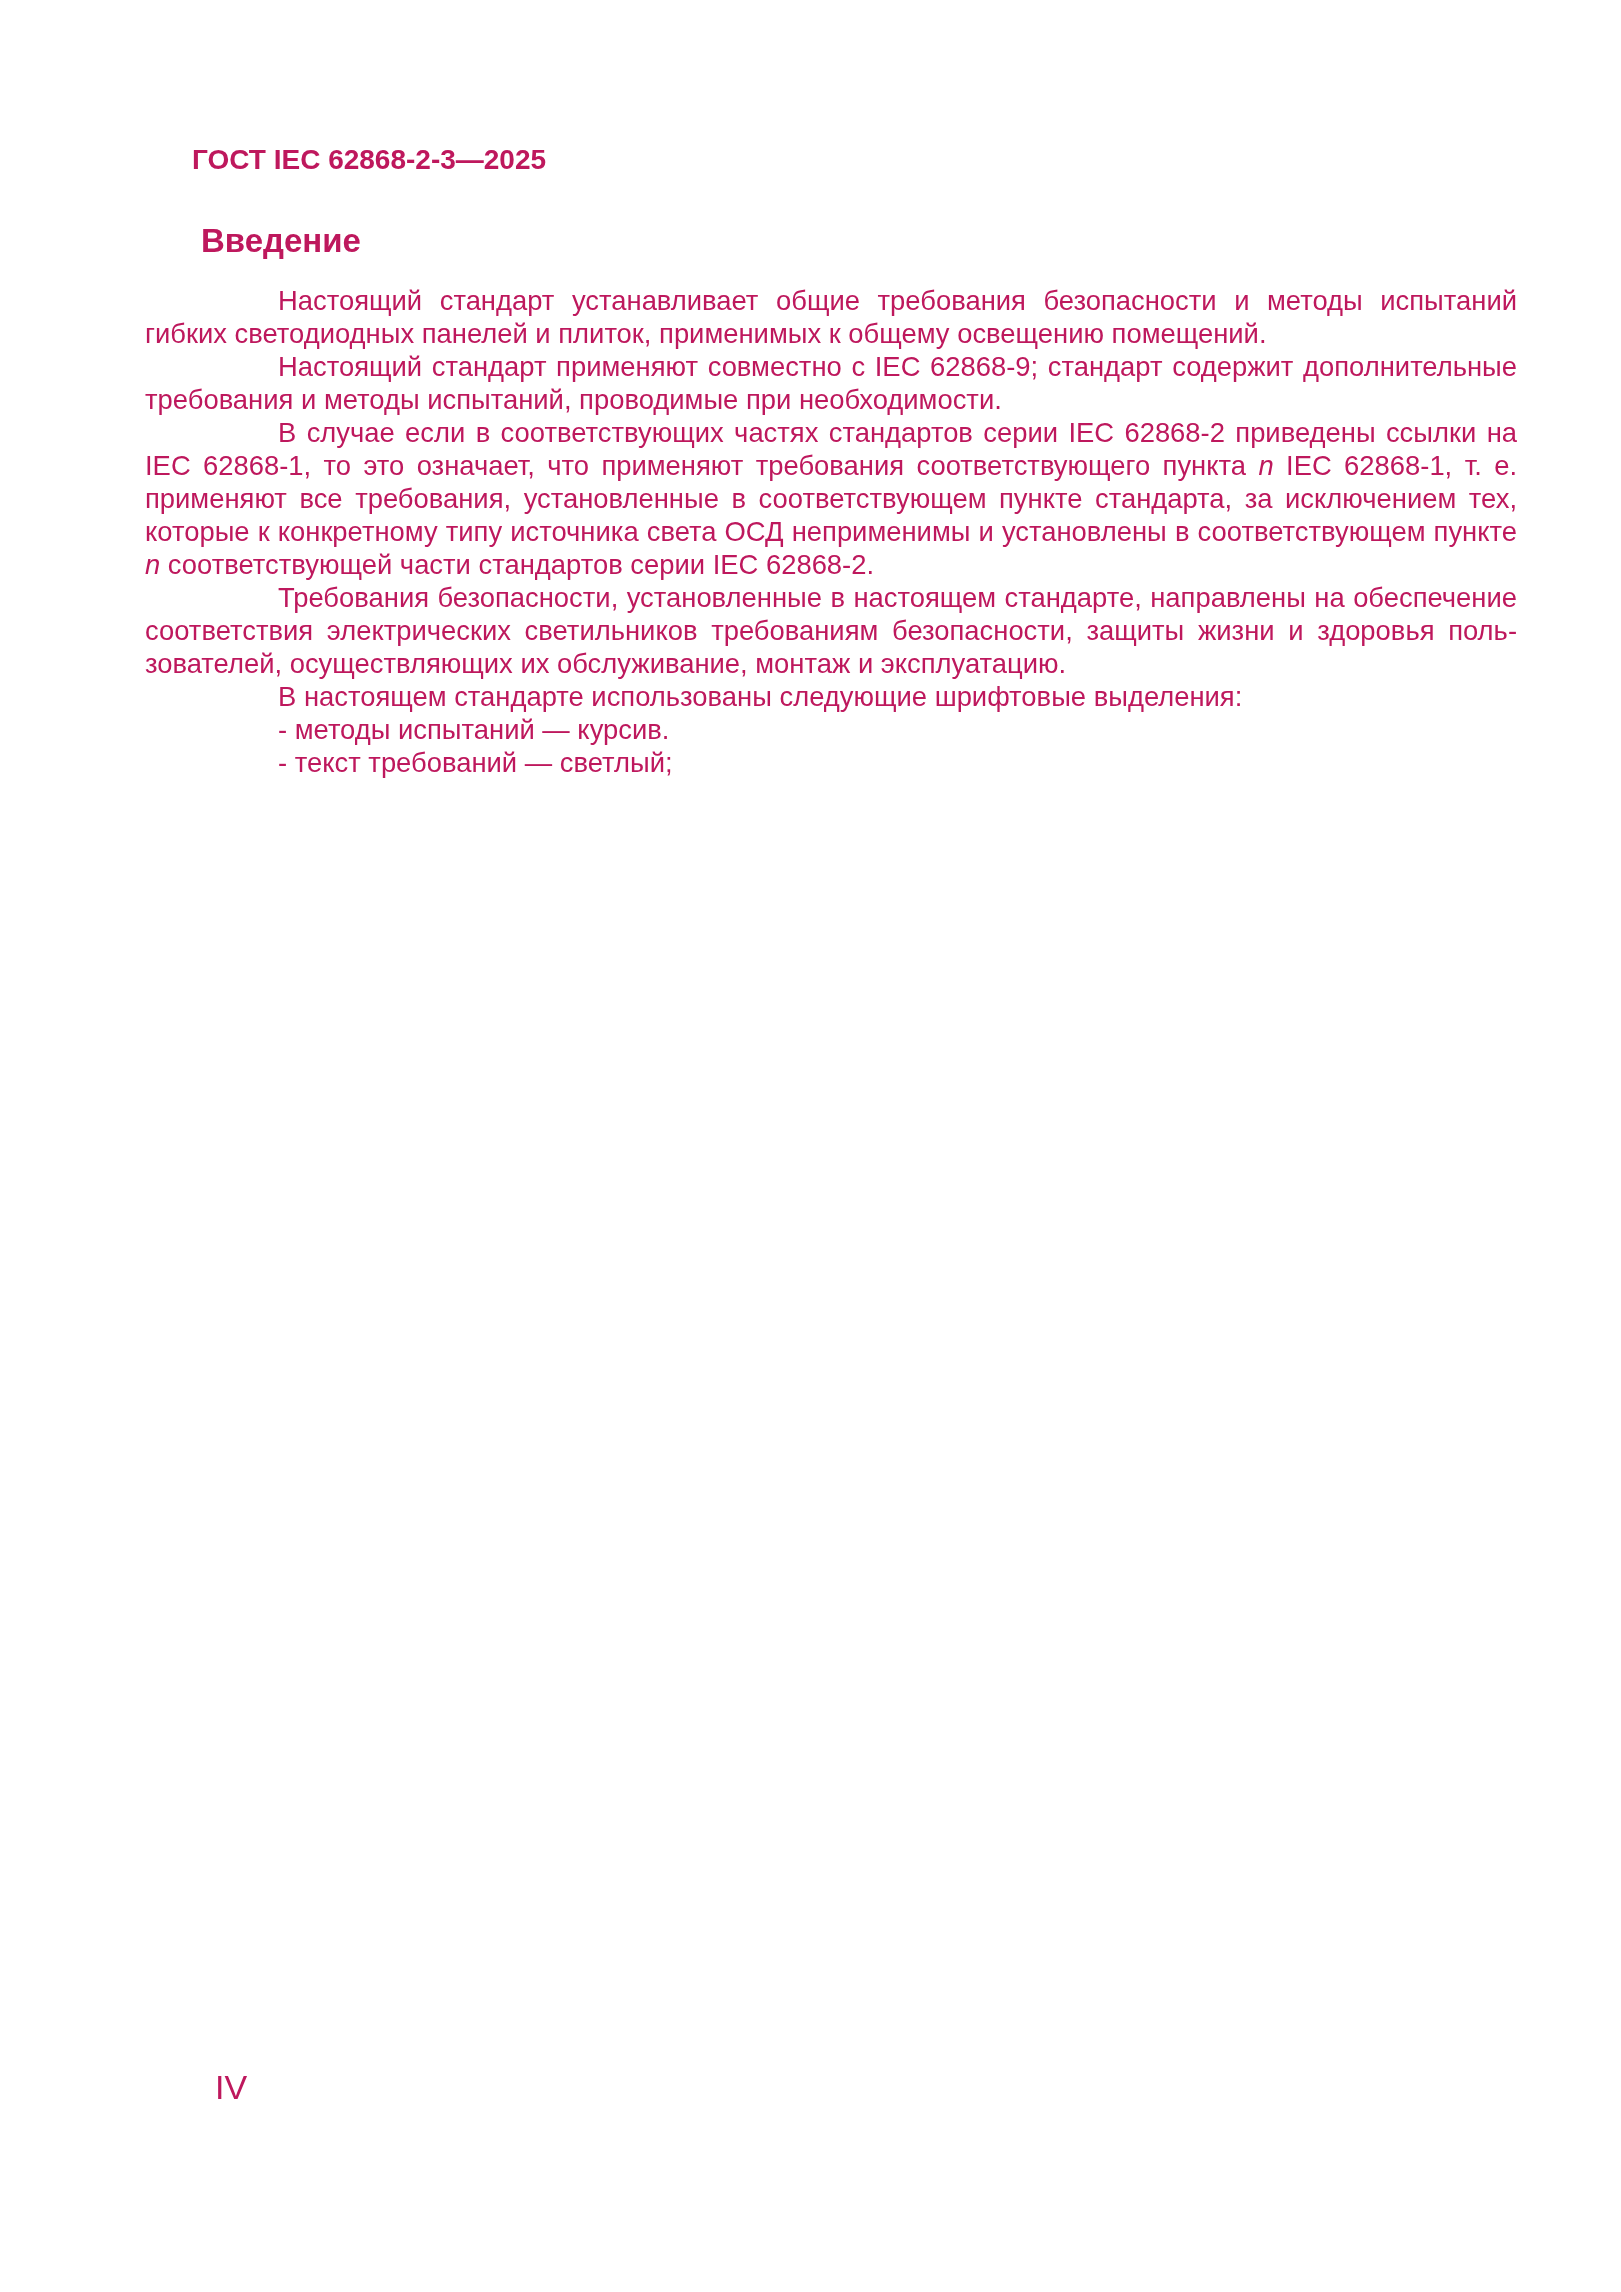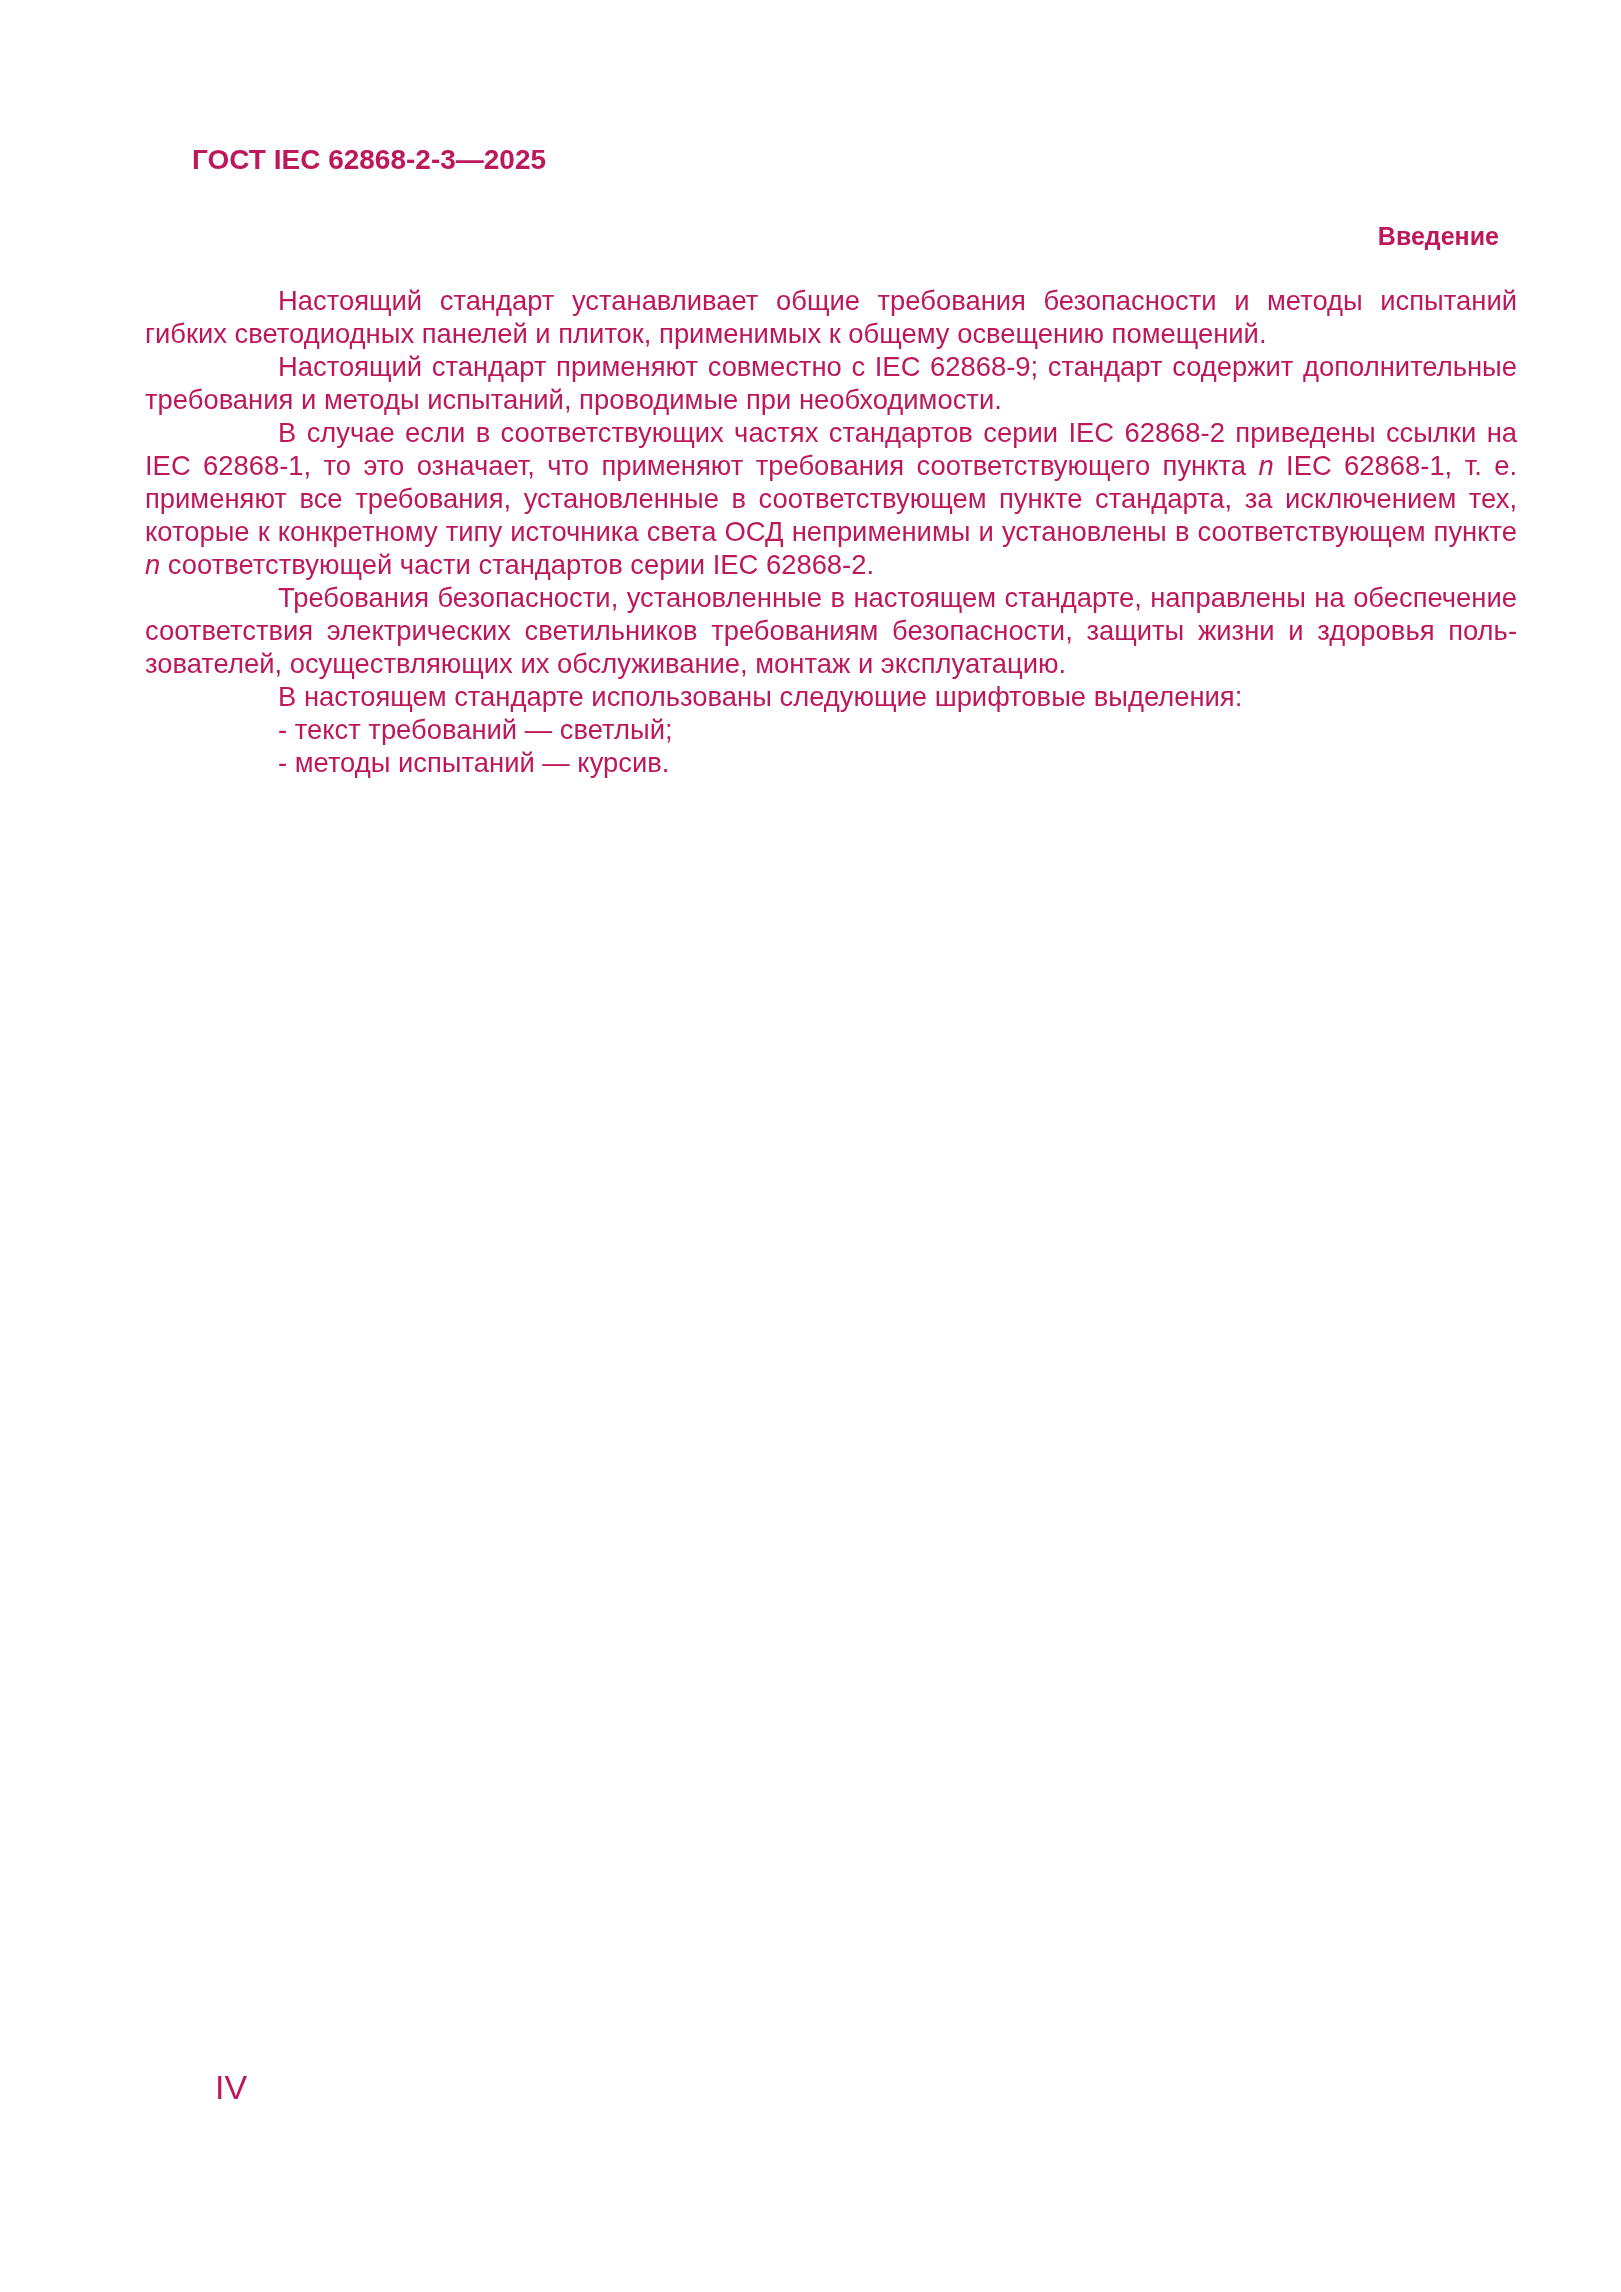--- a/index.html
+++ b/index.html
@@ -25,23 +25,23 @@
     white-space: nowrap;
   }
   .title {
     position: absolute;
     left: 127px;
     top: 222px;
     width: 1372px;
     margin: 0;
     padding-left: 74px;
     box-sizing: border-box;
-    font-size: 25px;
+    font-size: 33px;
     font-weight: bold;
-    text-align: right;
+    text-align: left;
   }
   .doc-body {
     position: absolute;
     left: 145px;
     top: 284px;
     width: 1372px;
     font-size: 27.4px;
     line-height: 33px;
     text-align: justify;
     text-justify: inter-word;
@@ -68,19 +68,19 @@
   <div class="running-header">ГОСТ IEC 62868-2-3—2025</div>
 
   <h1 class="title">Введение</h1>
 
   <div class="doc-body">
       <p class="para"><span>Настоящий стандарт устанавливает общие требования безопасности и методы испытаний гибких светодиодных панелей и плиток, применимых к общему освещению помещений.</span></p>
       <p class="para"><span>Настоящий стандарт применяют совместно с IEC 62868-9; стандарт содержит дополнительные требования и методы испытаний, проводимые при необходимости.</span></p>
       <p class="para"><span>В случае если в соответствующих частях стандартов серии IEC 62868-2 приведены ссылки на IEC 62868-1, то это означает, что применяют требования соответствующего пункта </span><span class="ital">n</span><span> IEC 62868-1, т. е. применяют все требования, установленные в соответствующем пункте стандарта, за исключением тех, которые к конкретному типу источника света ОСД неприменимы и установлены в соответствующем пункте </span><span class="ital">n</span><span> соответствующей части стандартов серии IEC 62868-2.</span></p>
       <p class="para"><span>Требования безопасности, установленные в настоящем стандарте, направлены на обеспечение соответствия электрических светильников требованиям безопасности, защиты жизни и здоровья поль­зователей, осуществляющих их обслуживание, монтаж и эксплуатацию.</span></p>
       <p class="para"><span>В настоящем стандарте использованы следующие шрифтовые выделения:</span></p>
+      <p class="para"><span>- методы испытаний — курсив.</span></p>
       <p class="para"><span>- текст требований — светлый;</span></p>
-      <p class="para"><span>- методы испытаний — курсив.</span></p>
     </div>
 
   <div class="page-number">IV</div>
 </div>
 
 
 </body></html>

